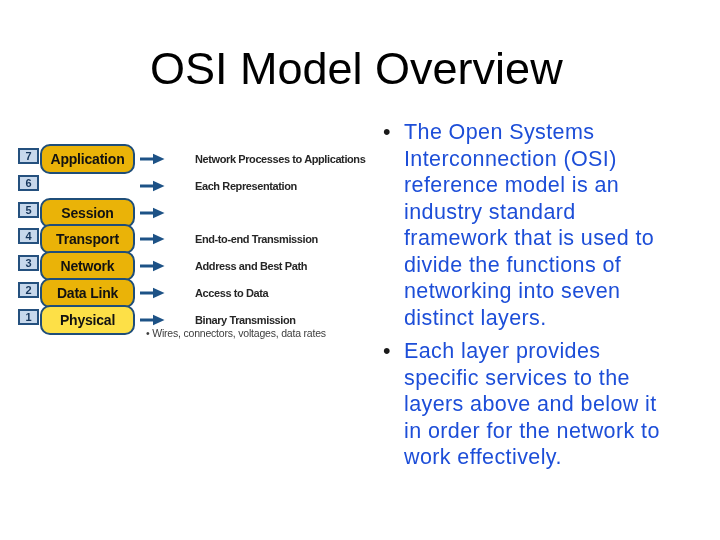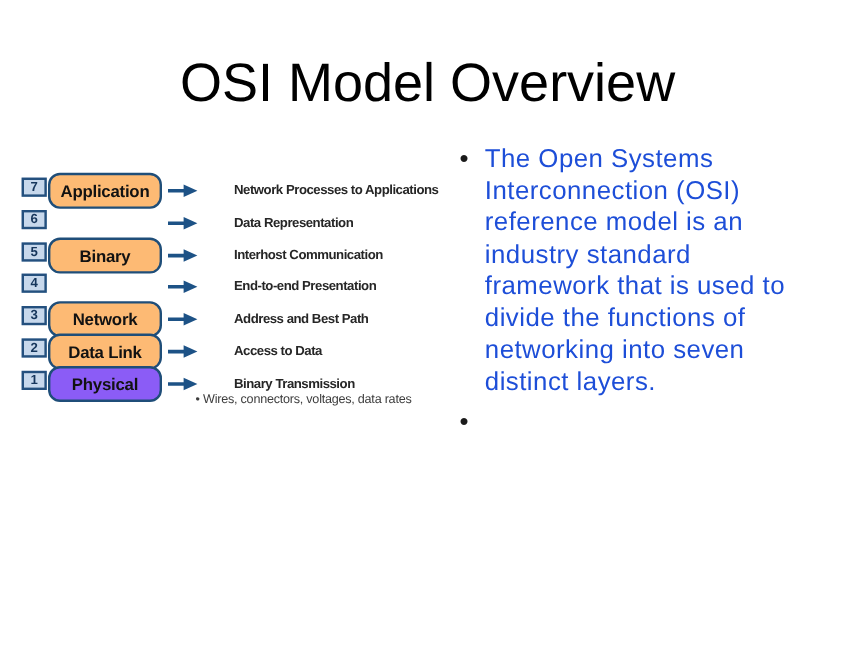--- a/index.html
+++ b/index.html
@@ -14,32 +14,32 @@
   .diagram{position:absolute;left:0;top:0;width:720px;height:540px;}
   .row{position:absolute;left:0;width:420px;height:30px;}
   .badge{
     position:absolute;left:18px;top:4px;width:21px;height:16px;
     background:#c7d8ec;border:2px solid #24507e;box-sizing:border-box;
     display:flex;align-items:center;justify-content:center;
     font-size:11px;font-weight:700;color:#16365c;z-index:30;
   }
   .layerbox{
     position:absolute;left:40px;top:0;width:95px;height:30px;
-    background:#fdba74;border:2.5px solid #1f4e79;border-radius:10px;
+    background:#eab308;border:2.5px solid #1f4e79;border-radius:10px;
     box-sizing:border-box;display:flex;align-items:center;justify-content:center;
     font-size:14px;font-weight:700;color:#121212;letter-spacing:-0.2px;white-space:nowrap;
   }
-  .layerbox.filled{background:#8b5cf6;}
+  .layerbox.filled{background:#fde047;}
   .arrow{position:absolute;left:139px;top:9px;}
   .desc{
     position:absolute;left:167px;top:0;height:30px;display:flex;align-items:center;
     font-size:11px;font-weight:700;color:#262626;letter-spacing:-0.4px;white-space:nowrap;margin-left:28px;
   }
   .subnote{
-    position:absolute;left:163px;top:327px;
+    position:absolute;left:146px;top:327px;
     font-size:10.5px;font-weight:400;color:#3d3d3d;letter-spacing:-0.2px;white-space:nowrap;
   }
   .content{position:absolute;left:383px;top:119px;width:325px;}
   .bullet-item{display:flex;align-items:flex-start;}
   .bullet-item + .bullet-item{margin-top:7px;}
   .bullet-glyph{
     flex:0 0 21px;width:21px;font-size:21.5px;line-height:26.5px;color:#1a1a1a;
   }
   .bullet-text{
     margin:0;font-size:21.5px;line-height:26.5px;color:#1d4ed8;
@@ -64,40 +64,40 @@
         </svg>
       <span class="desc">Network Processes to Applications</span>
     </div>
 
     <div class="row" style="top:170.8px;z-index:2">
       <span class="badge">6</span>
       <svg class="arrow" width="26" height="12" viewBox="0 0 26 12">
           <line x1="1" y1="6" x2="15" y2="6" stroke="#1d5286" stroke-width="3"></line>
           <polygon points="14,0.8 25.5,6 14,11.2" fill="#1d5286"></polygon>
         </svg>
-      <span class="desc">Data Representation</span>
+      <span class="desc">Each Representation</span>
     </div>
 
     <div class="row" style="top:197.6px;z-index:3">
       <span class="badge">5</span>
-      <div class="layerbox">Binary</div>
+      <div class="layerbox">Session</div>
       <svg class="arrow" width="26" height="12" viewBox="0 0 26 12">
           <line x1="1" y1="6" x2="15" y2="6" stroke="#1d5286" stroke-width="3"></line>
           <polygon points="14,0.8 25.5,6 14,11.2" fill="#1d5286"></polygon>
         </svg>
-      <span class="desc">Interhost Communication</span>
     </div>
 
     <div class="row" style="top:224.4px;z-index:4">
       <span class="badge">4</span>
+      <div class="layerbox">Transport</div>
       <svg class="arrow" width="26" height="12" viewBox="0 0 26 12">
           <line x1="1" y1="6" x2="15" y2="6" stroke="#1d5286" stroke-width="3"></line>
           <polygon points="14,0.8 25.5,6 14,11.2" fill="#1d5286"></polygon>
         </svg>
-      <span class="desc">End-to-end Presentation</span>
+      <span class="desc">End-to-end Transmission</span>
     </div>
 
     <div class="row" style="top:251.2px;z-index:5">
       <span class="badge">3</span>
       <div class="layerbox">Network</div>
       <svg class="arrow" width="26" height="12" viewBox="0 0 26 12">
           <line x1="1" y1="6" x2="15" y2="6" stroke="#1d5286" stroke-width="3"></line>
           <polygon points="14,0.8 25.5,6 14,11.2" fill="#1d5286"></polygon>
         </svg>
       <span class="desc">Address and Best Path</span>
@@ -133,16 +133,21 @@
 Interconnection (OSI)
 reference model is an
 industry standard
 framework that is used to
 divide the functions of
 networking into seven
 distinct layers.</p>
     </div>
     <div class="bullet-item">
       <span class="bullet-glyph">•</span>
+      <p class="bullet-text">Each layer provides
+specific services to the
+layers above and below it
+in order for the network to
+work effectively.</p>
     </div>
   </div>
 
 </div>
 
 </body></html>

